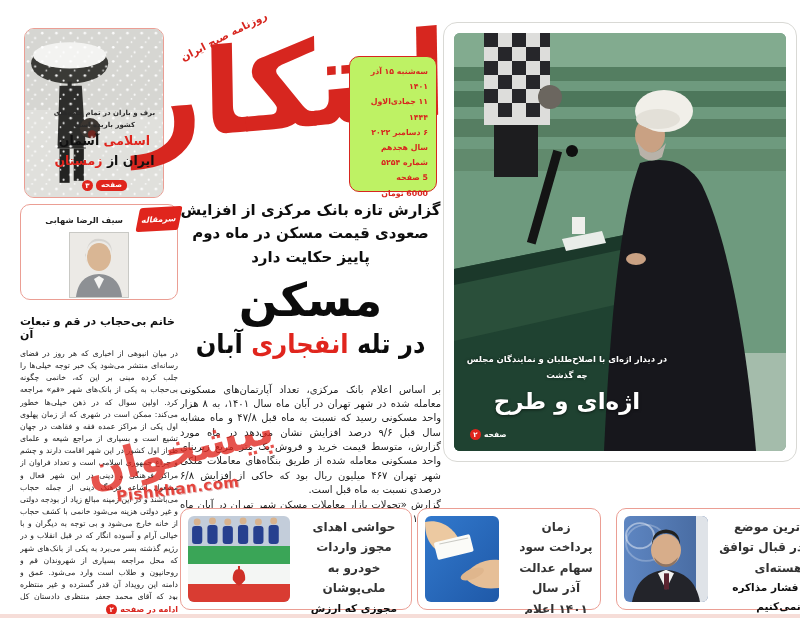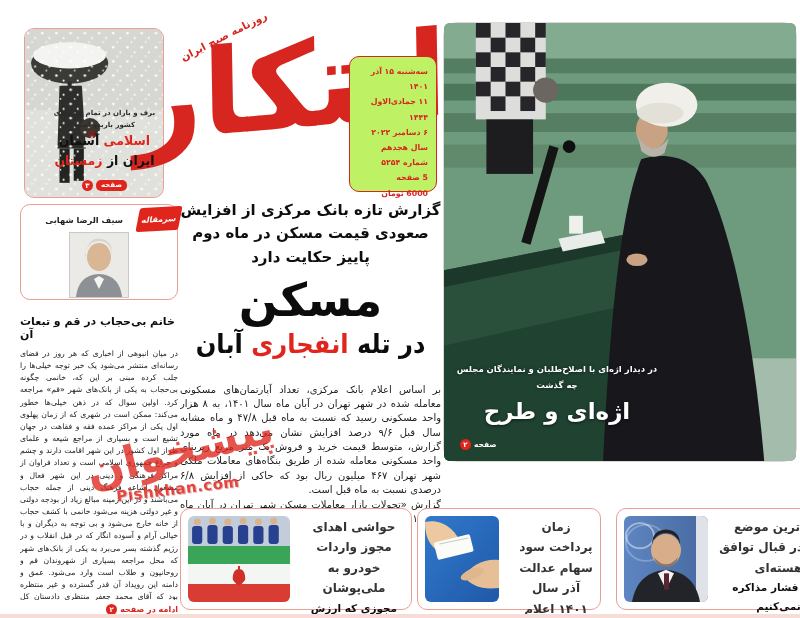--- a/index.html
+++ b/index.html
@@ -30,21 +30,21 @@
   .badge{display:inline-flex;align-items:center;gap:3px;margin-top:3px;}
   .blabel{font-size:7px;font-weight:bold;color:#fff;background:#e0251d;border-radius:5px;
           padding:1px 5px 2px;}
   .blabel.plain{background:none;color:#d7261f;padding:0;}
   .blabel.white{background:none;color:#fff;padding:0;font-size:7.5px;}
   .bnum{width:11px;height:11px;border-radius:50%;background:#e0251d;color:#fff;font-size:7px;
         font-weight:bold;display:inline-flex;align-items:center;justify-content:center;}
 
   
   .leadframe{left:443px;top:22px;width:354px;height:440px;border:1px solid #d9d9d5;
-             border-radius:14px;background:#fff;box-sizing:border-box;}
+             border-radius:14px;background:#fff;box-sizing:border-box;padding:10px;}
   .leadphoto{position:relative;width:100%;height:100%;border-radius:6px;overflow:hidden;}
   .leadphoto svg{position:absolute;left:0;top:0;width:100%;height:100%;}
   .leadoverlay{position:absolute;left:8px;bottom:10px;width:210px;text-align:center;z-index:3;}
   .lkicker{color:#fff;font-size:8.5px;font-weight:bold;line-height:1.8;
            text-shadow:0 0 3px rgba(0,0,0,.6);}
   .lh1{color:#fff;font-size:23px;font-weight:bold;margin-top:5px;
        text-shadow:0 1px 3px rgba(0,0,0,.55);}
   .lh2{color:#e0251d;font-size:23px;font-weight:bold;margin-top:7px;
        text-shadow:1px 1px 0 #fff,-1px -1px 0 #fff,1px -1px 0 #fff,-1px 1px 0 #fff,0 0 4px #fff;}
   .lbadge-row{text-align:left;margin-top:8px;padding-left:8px;}

